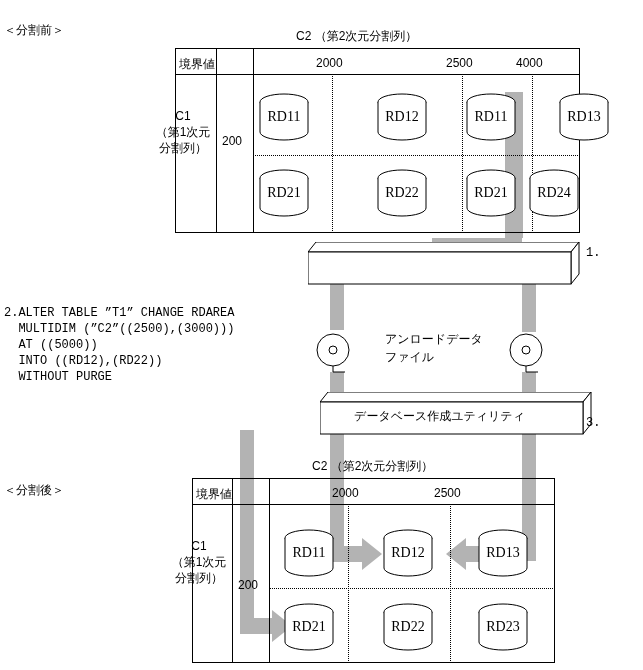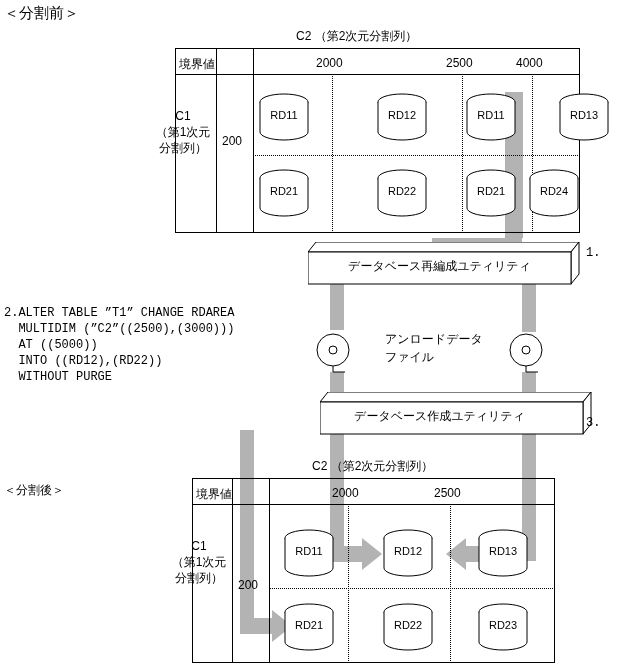--- a/index.html
+++ b/index.html
@@ -12,22 +12,22 @@
     height: 670px;
     position: relative;
     font-family: "Liberation Sans", sans-serif;
     color: #000;
     overflow: hidden;
   }
   .abs { position: absolute; }
 
   
   #before-label {
-    left: 4px; top: 4px;
-    font-size: 15px;
+    left: 4px; top: 22px;
+    font-size: 12px;
   }
   #after-label {
     left: 4px; top: 482px;
     font-size: 12px;
   }
 
   
   #top-table-box {
     left: 175px; top: 48px;
     width: 405px; height: 185px;
@@ -145,22 +145,22 @@
   .cyl {
     width: 52px;
     height: 50px;
   }
   .cyl svg { display: block; }
   .cyl .cyl-label {
     position: absolute;
     left: 0; top: 17px;
     width: 52px;
     text-align: center;
-    font-size: 11px;
-    font-family: Liberation Sans, sans-serif;
+    font-size: 14px;
+    font-family: Liberation Serif, serif;
   }
 
   
   .slab {
     width: 262px;
     height: 42px;
   }
   .slab .slab-text {
     position: absolute;
     left: 0; top: 14px;
@@ -311,21 +311,20 @@
     </svg>
   <div class="cyl-label">RD24</div>
 </div>
 
 <div class="abs slab" style="left:308px; top:242px;">
   <svg width="272" height="50" viewBox="0 0 272 50">
     <polygon points="8,0 271,0 263,10 0,10" fill="#fff" stroke="#000"></polygon>
     <polygon points="271,0 271,32 263,42 263,10" fill="#fff" stroke="#000"></polygon>
     <rect x="0" y="10" width="263" height="32" fill="#fff" stroke="#000"></rect>
   </svg>
-  <div class="slab-text" style="top:16px; width:263px;">データベース再編成ユティリティ</div>
 </div>
 <div class="abs stepnum" id="step1">1.</div>
 
 <div class="abs reel" style="left:315px; top:332px;">
   <svg width="38" height="42" viewBox="0 0 38 42">
     <circle cx="18" cy="18" r="16" fill="#fff" stroke="#000"></circle>
     <circle cx="18" cy="18" r="4" fill="#fff" stroke="#000"></circle>
     <path d="M18,34 L18,40 L30,40" fill="none" stroke="#000"></path>
   </svg>
 </div>

